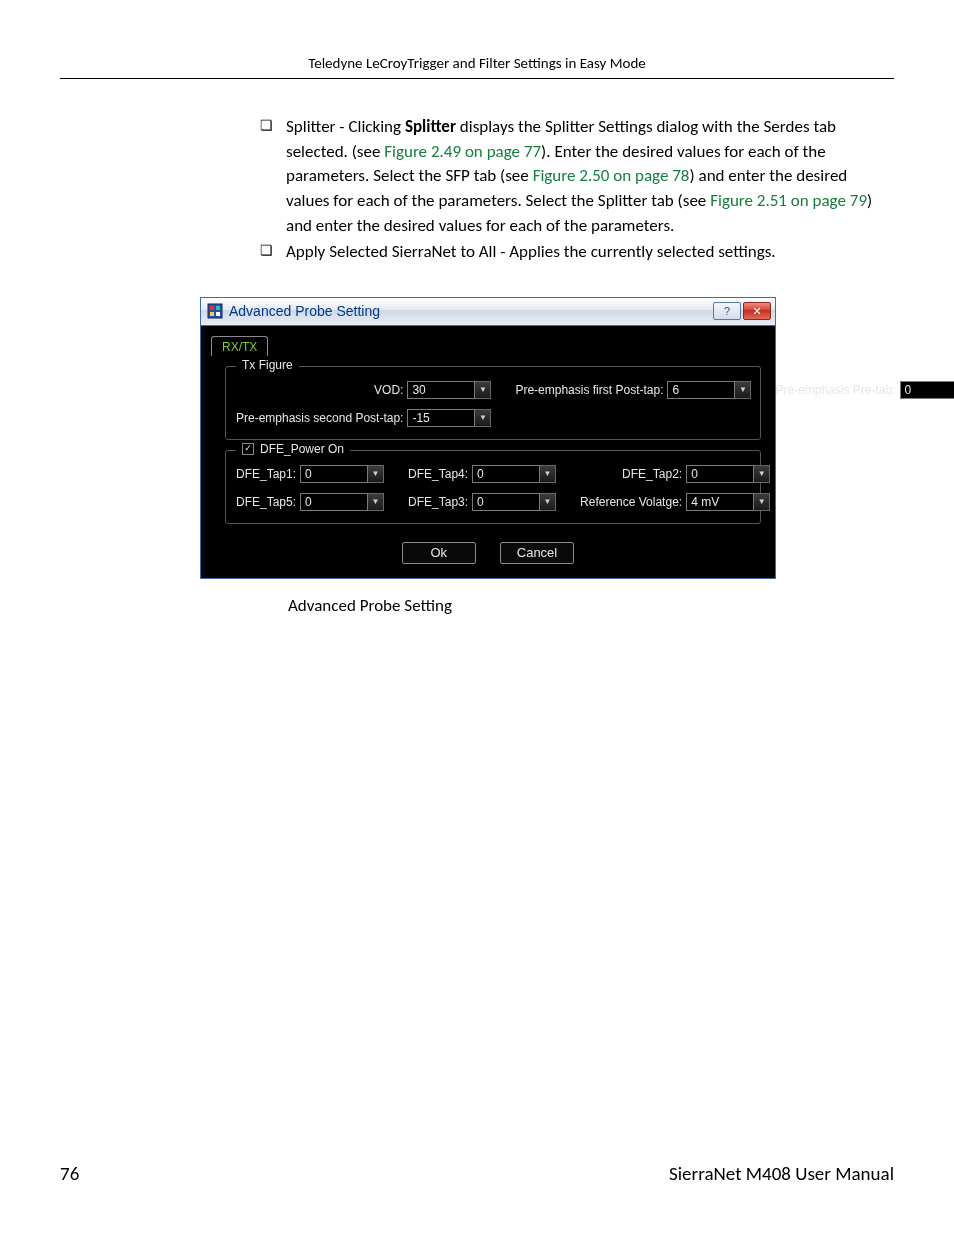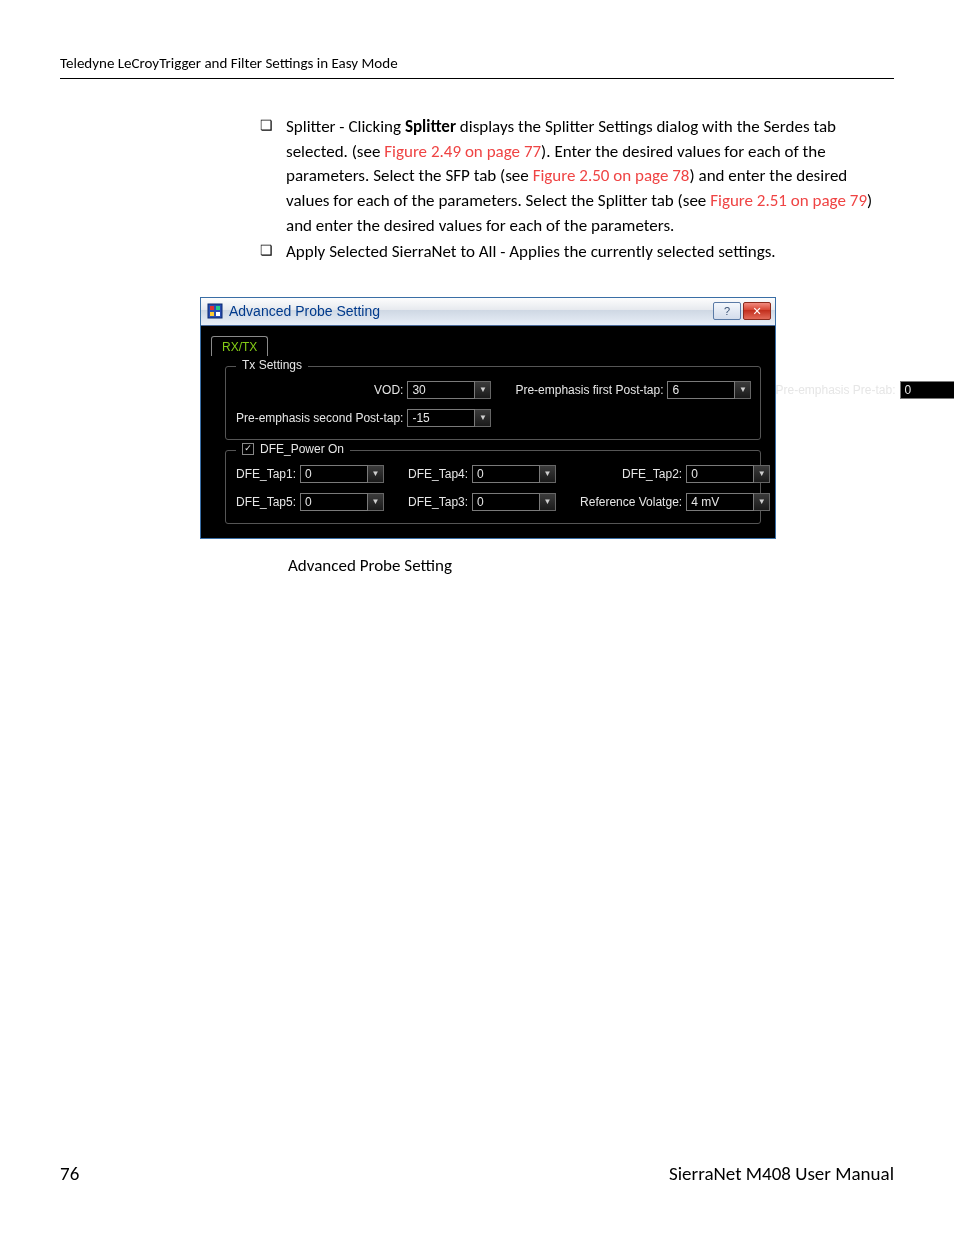--- a/index.html
+++ b/index.html
@@ -6,21 +6,21 @@
   body {
     font-family: Calibri, "Segoe UI", Arial, sans-serif;
     background: #fff;
     width: 954px;
     height: 1235px;
     position: relative;
     color: #000;
   }
   .header-row {
     display: flex;
-    justify-content: flex-start;
+    justify-content: center;
     padding: 54px 60px 0 60px;
     font-size: 15px;
   }
   .header-rule {
     border: none;
     border-top: 1px solid #000;
     margin: 6px 60px 0 60px;
   }
   .content {
     padding: 36px 60px 0 260px;
@@ -33,21 +33,21 @@
     padding-left: 26px;
     margin-bottom: 2px;
   }
   .bullet-item::before {
     content: "❏";
     position: absolute;
     left: 0;
     top: 1px;
     font-size: 14px;
   }
-  .link { color: #ef4444; }
+  .link { color: #15803d; }
   .bold { font-weight: 700; }
   .dialog-wrap {
     margin: 32px 60px 0 200px;
   }
   .dialog {
     width: 576px;
     border: 1px solid #3a6ea5;
     background: #000;
     font-family: "Segoe UI", Arial, sans-serif;
   }
@@ -233,21 +233,21 @@
       <span class="title-spacer"></span>
       <span class="win-btn">?</span>
       <span class="win-btn close">✕</span>
     </div>
     <div class="dialog-body">
       <div class="tab-row">
         <div class="tab">RX/TX</div>
       </div>
 
       <div class="group">
-        <div class="group-legend">Tx Settings</div>
+        <div class="group-legend">Tx Figure</div>
         <div class="grid2">
           <div class="field">
             <span class="field-label">VOD:</span>
             <div class="combo">
               <div class="combo-input">30</div>
               <div class="combo-btn">
                   <span>▼</span>
                 </div>
             </div>
           </div>
@@ -337,20 +337,24 @@
             <div class="combo">
               <div class="combo-input">4 mV</div>
               <div class="combo-btn">
                   <span>▼</span>
                 </div>
             </div>
           </div>
         </div>
       </div>
 
+      <div class="dialog-buttons">
+        <button class="dlg-btn">Ok</button>
+        <button class="dlg-btn">Cancel</button>
+      </div>
     </div>
   </div>
 </div>
 
 <div class="caption">Advanced Probe Setting</div>
 
 <div class="footer-row">
   <span>76</span>
   <span>SierraNet M408 User Manual</span>
 </div>

